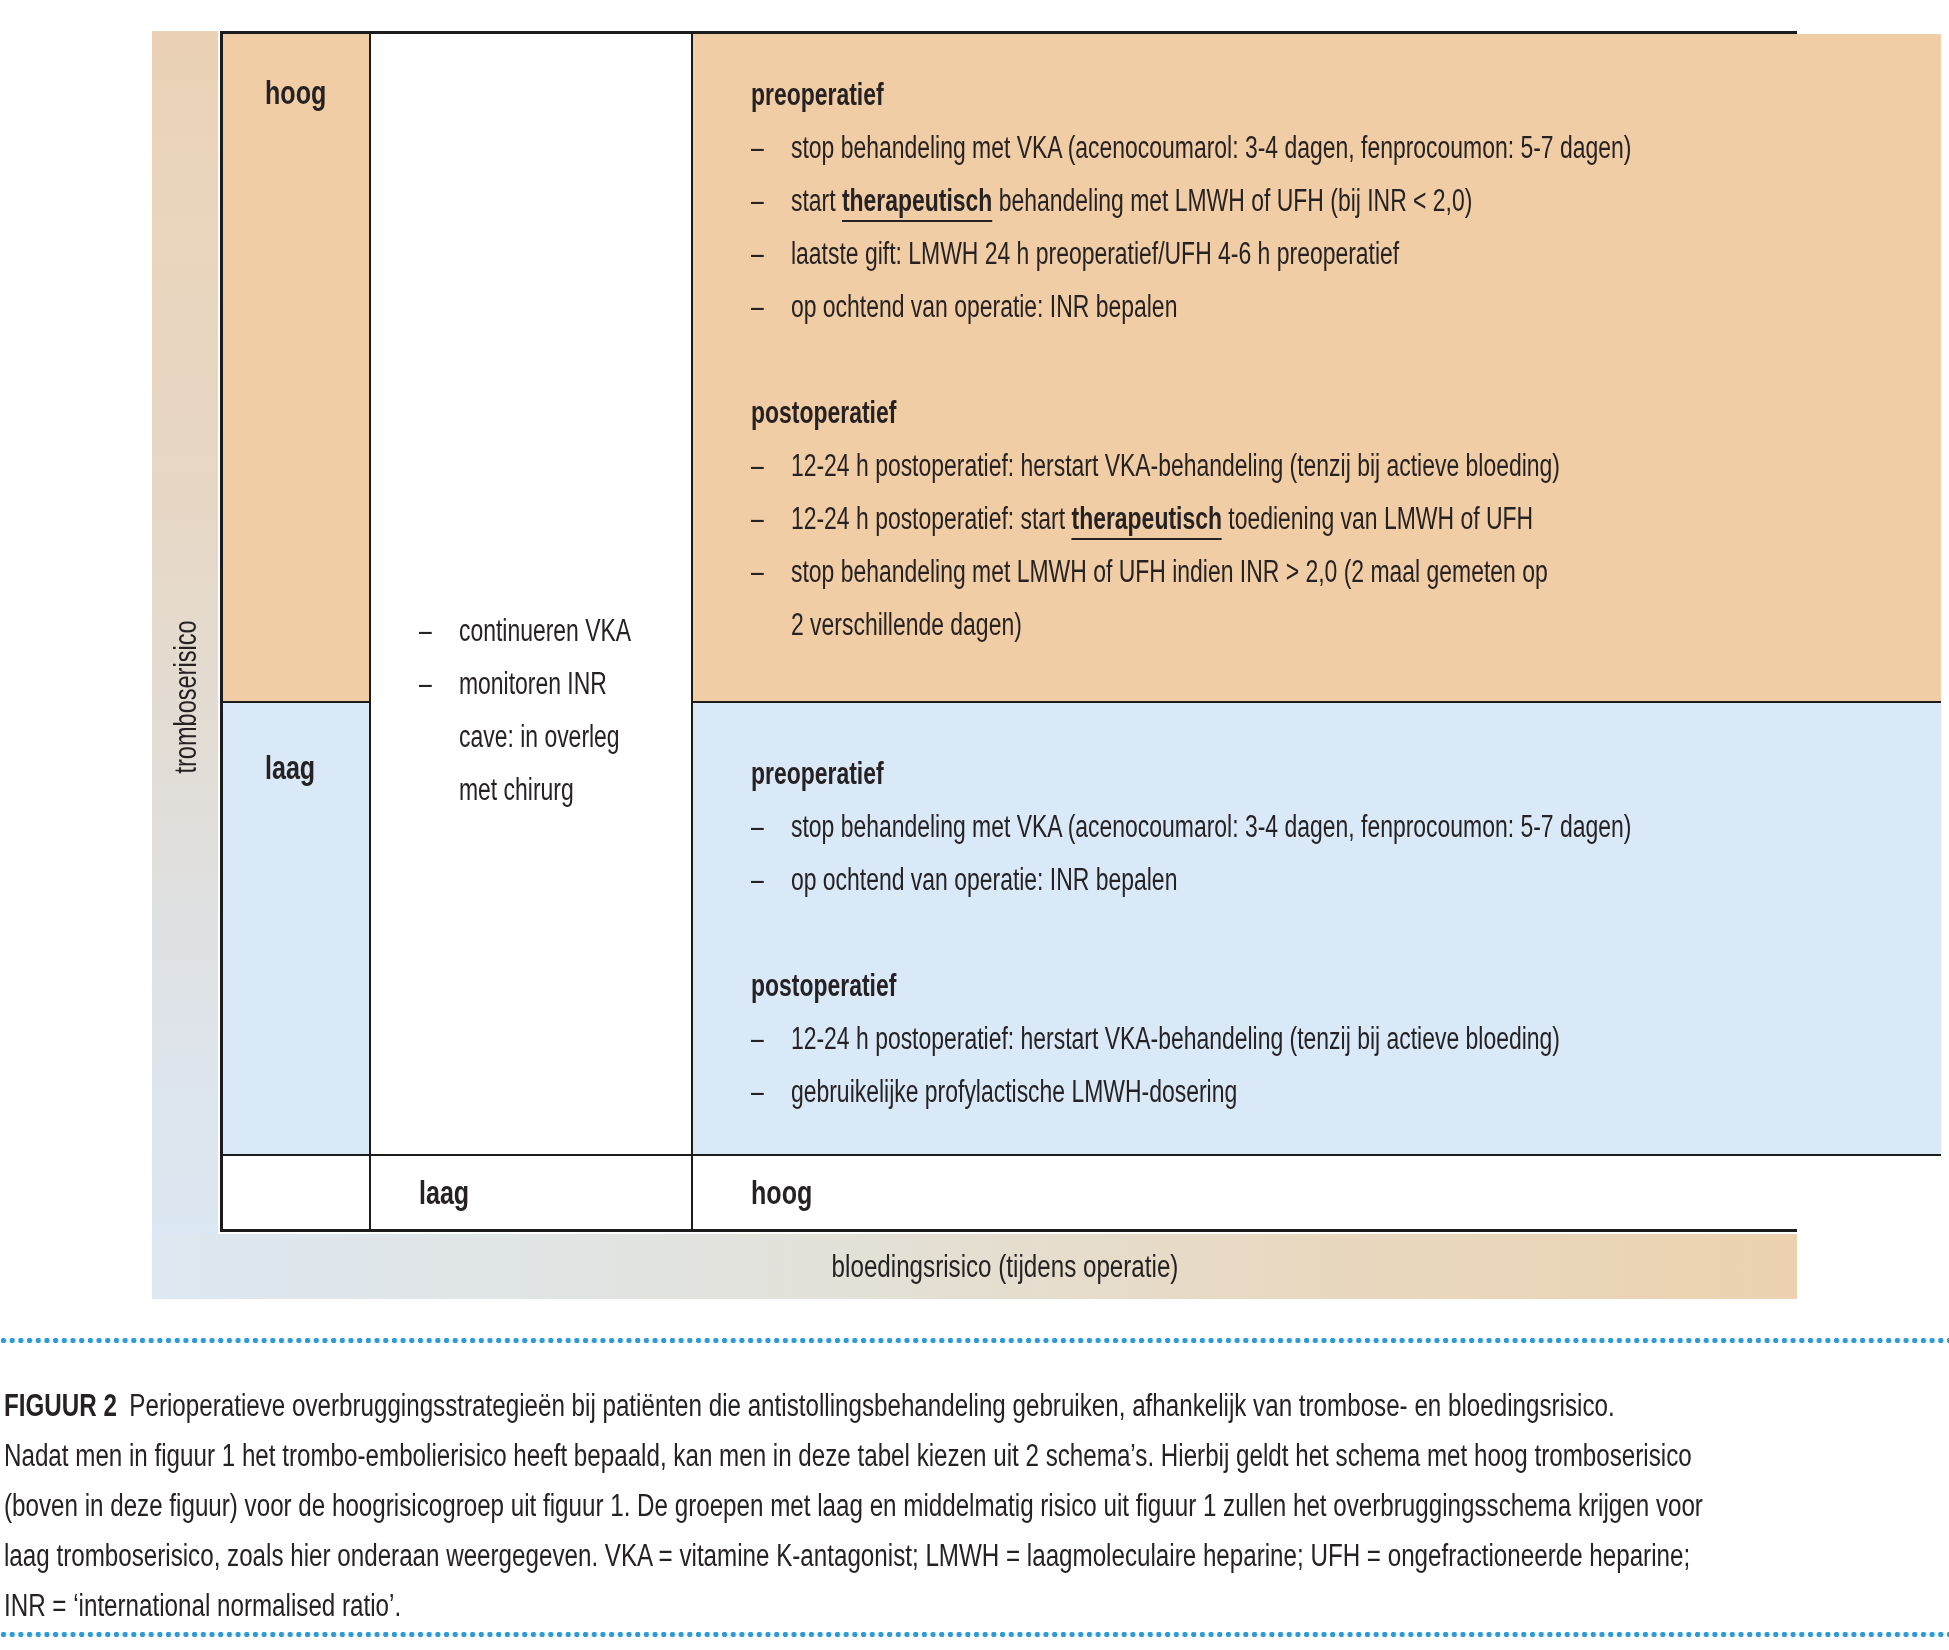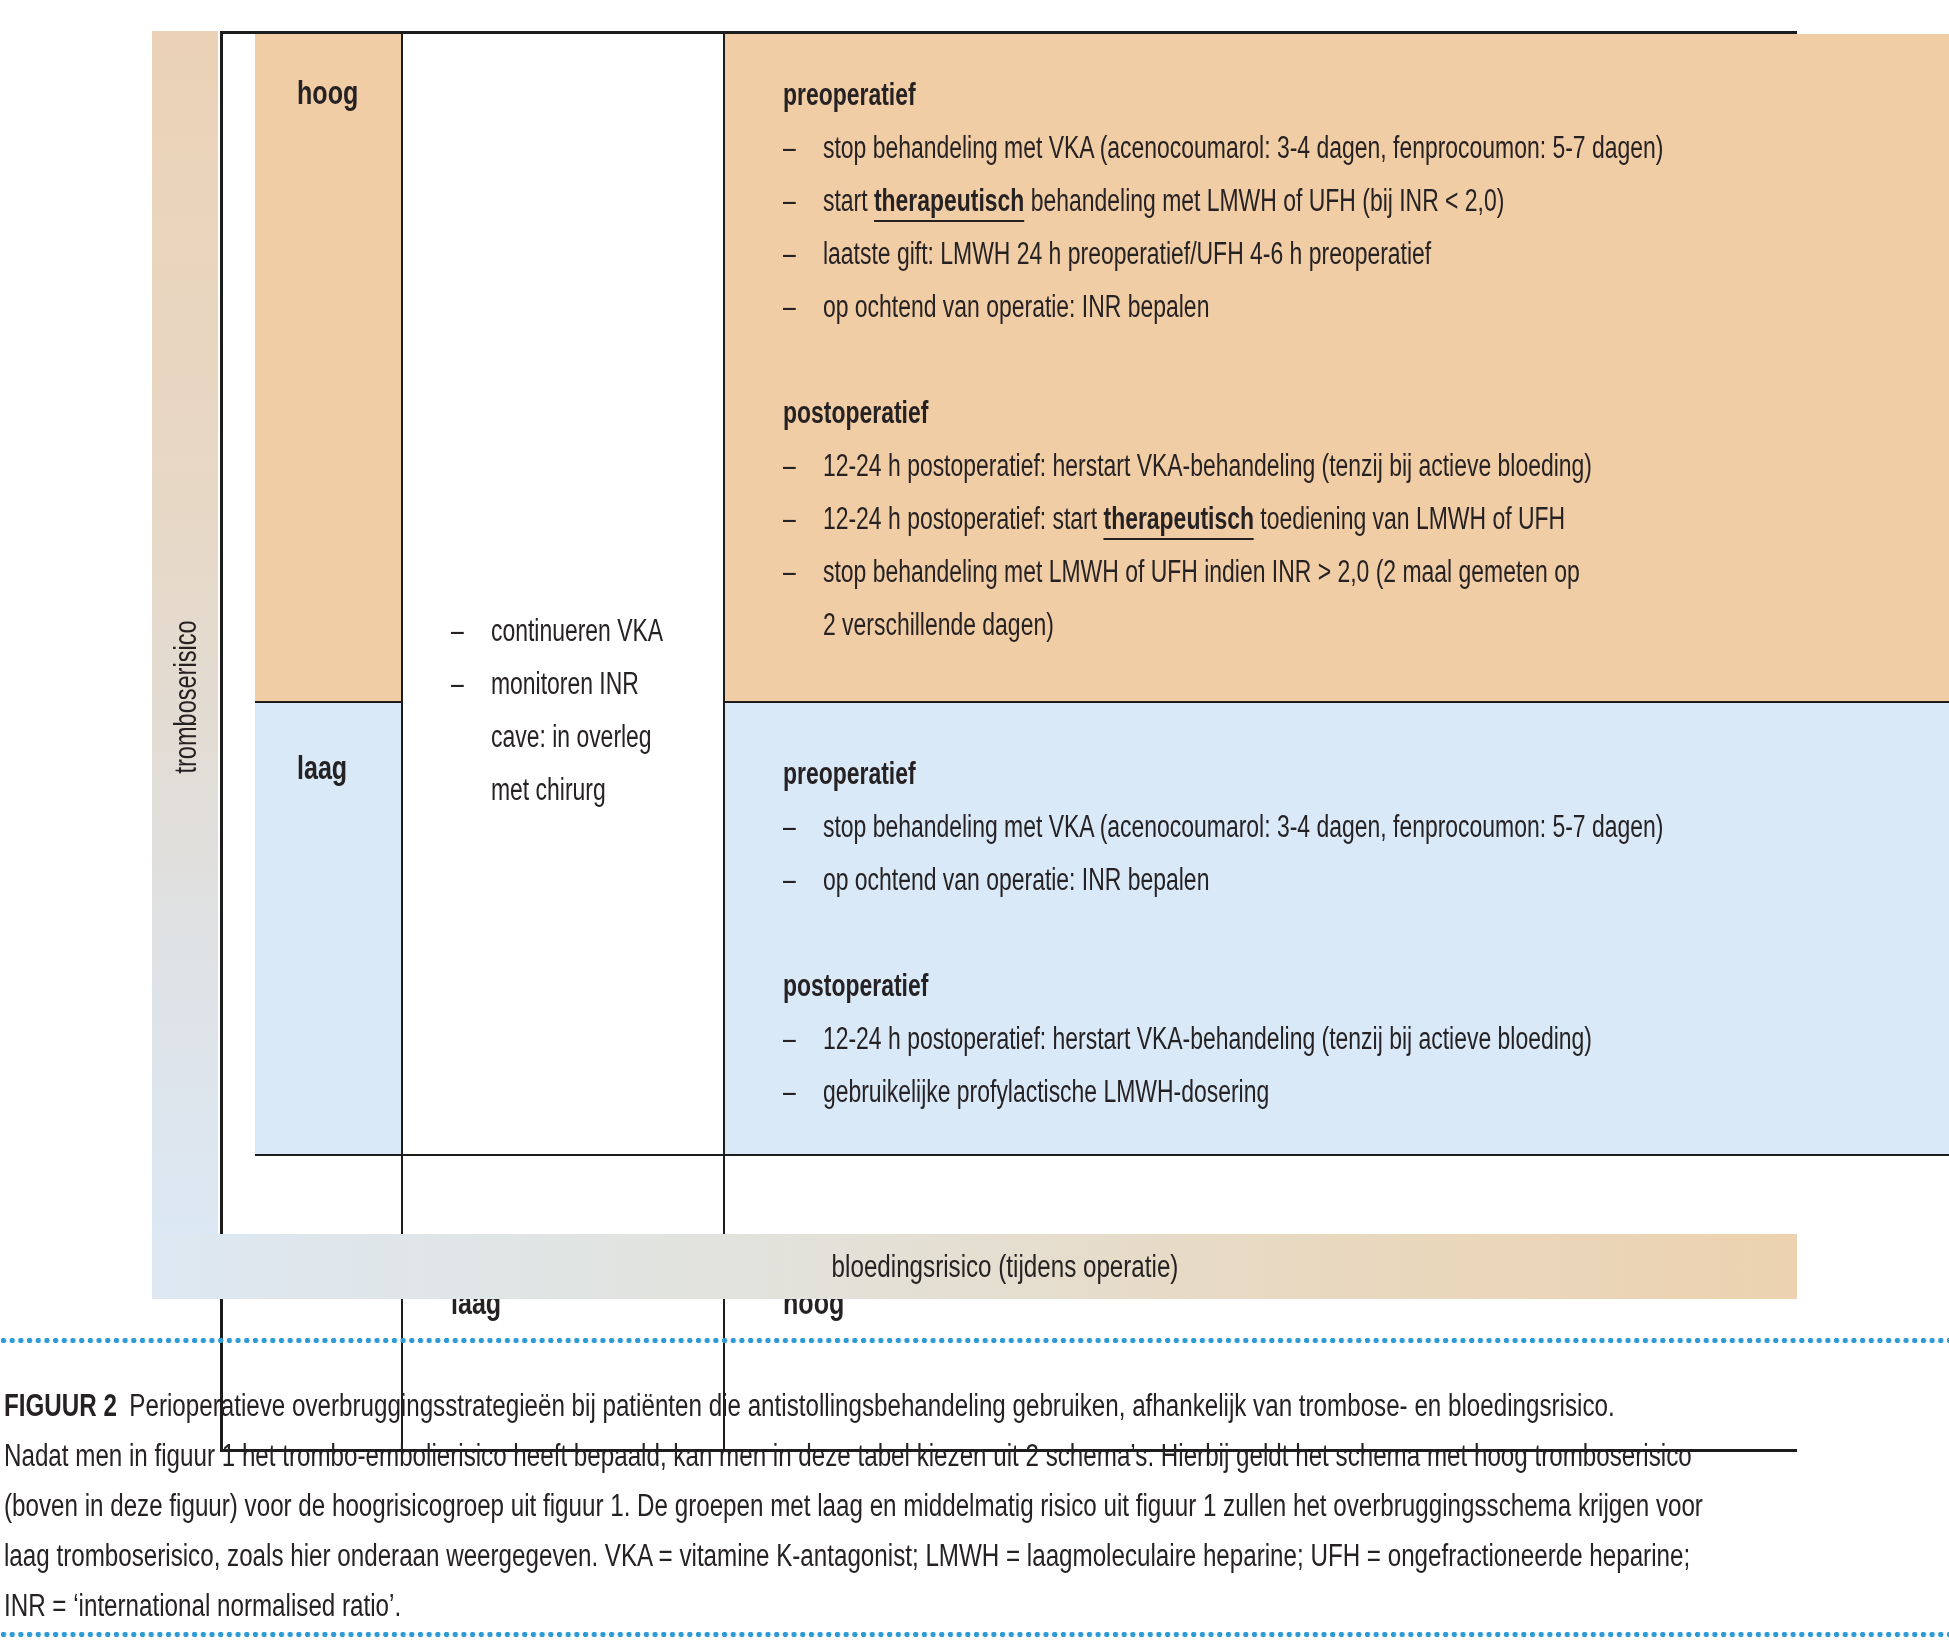--- a/index.html
+++ b/index.html
@@ -25,27 +25,26 @@
       var(--strip-bottom,#dbe9f6) 100%);
   }
   .ylabel {
     position:absolute; left:186px; top:697px;
     transform:translate(-50%,-50%) rotate(-90deg) scaleX(0.76);
     font-size:31px; white-space:nowrap;
   }
 
   
   .table {
-    position:absolute; left:220px; top:31px; width:1577px; height:1421px;
+    position:absolute; left:220px; top:31px; width:1577px; height:1201px;
     border:3px solid var(--border,#1c1c1c);
     display:grid;
     grid-template-columns:148px 322px 1fr;
     grid-template-rows:669px 453px 1fr;
     background:#ffffff;
-    padding-left:32px;
   }
   .cell { position:relative; }
   .c-hl { grid-area:1/1/2/2; background:var(--cell-high,#f1cda5);
           border-right:2px solid var(--border,#1c1c1c); border-bottom:2px solid var(--border,#1c1c1c);
           padding:40px 0 0 42px; }
   .c-mid{ grid-area:1/2/3/3; background:#ffffff;
           border-right:2px solid var(--border,#1c1c1c); border-bottom:2px solid var(--border,#1c1c1c);
           padding:570px 0 0 48px; }
   .c-rh { grid-area:1/3/2/4; background:var(--cell-high,#f1cda5);
           border-bottom:2px solid var(--border,#1c1c1c);

